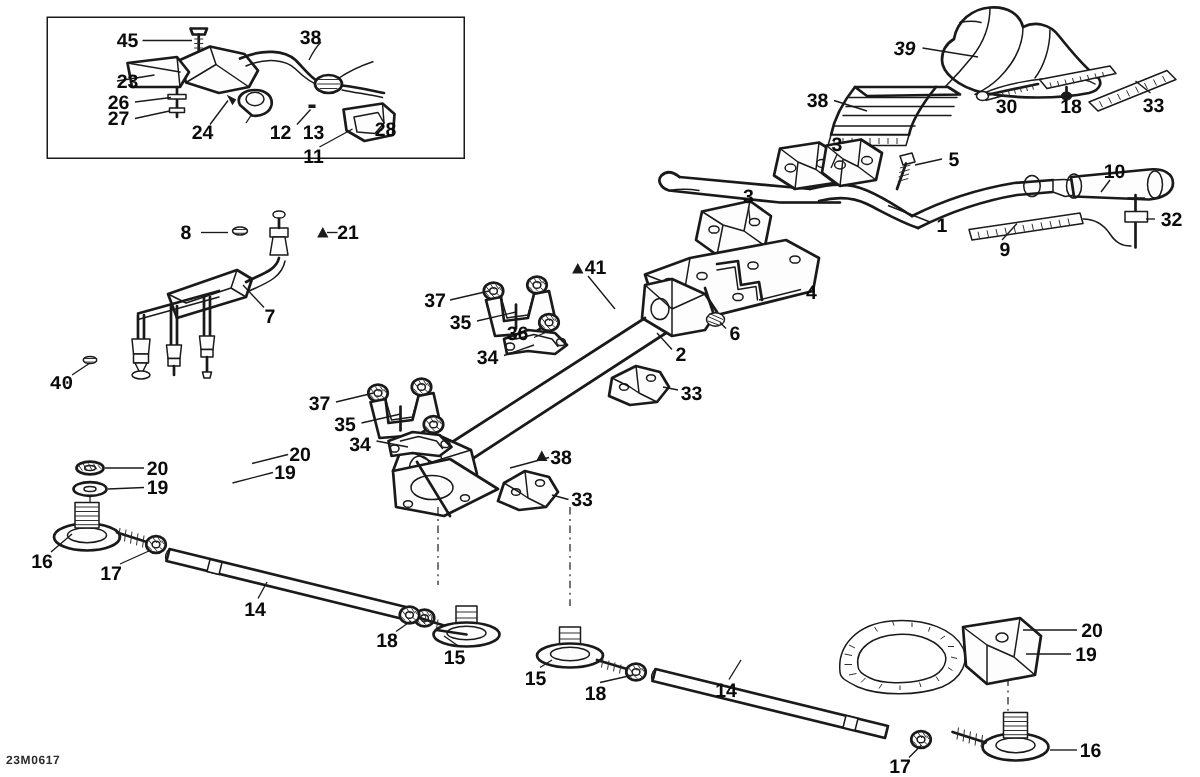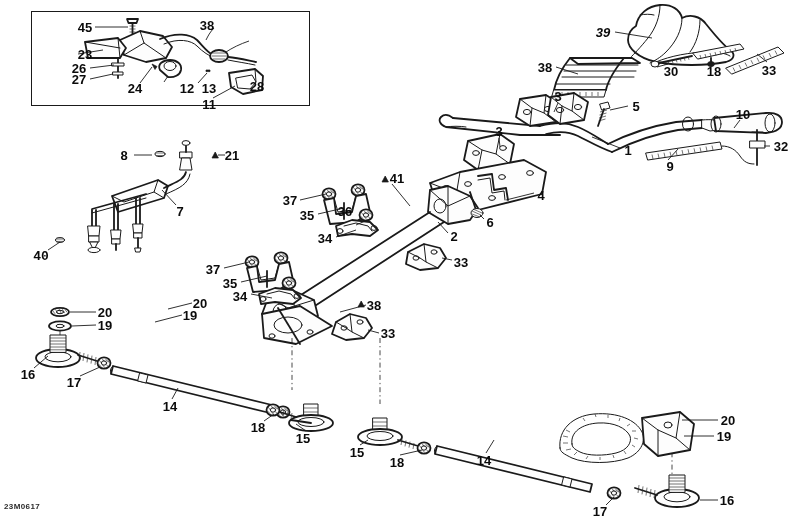--- a/index.html
+++ b/index.html
@@ -470,21 +470,21 @@
       <div class="lbl" style="left: 670px; top: 166px;">9</div>
       <div class="lbl" style="left: 781px; top: 146px;">32</div>
       <div class="lbl" style="left: 124px; top: 155px;">8</div>
       <div class="lbl" style="left: 232px; top: 155px; text-align: center;">21</div>
       <div class="lbl" style="left: 397px; top: 178px;">41</div>
       <div class="lbl" style="left: 541px; top: 195px;">4</div>
       <div class="lbl" style="left: 180px; top: 211px;">7</div>
       <div class="lbl" style="left: 290px; top: 200px;">37</div>
       <div class="lbl" style="left: 307px; top: 215px;">35</div>
       <div class="lbl" style="left: 490px; top: 222px;">6</div>
-      <div class="lbl" style="left: 345px; top: 211px;">36</div>
+      <div class="lbl" style="left: 345px; top: 222px;">36</div>
       <div class="lbl" style="left: 454px; top: 236px;">2</div>
       <div class="lbl" style="left: 325px; top: 238px;">34</div>
       <div class="lbl" style="left: 41px; top: 256px; font-family: Liberation Mono, monospace;">40</div>
       <div class="lbl" style="left: 461px; top: 262px;">33</div>
       <div class="lbl" style="left: 213px; top: 269px;">37</div>
       <div class="lbl" style="left: 230px; top: 283px;">35</div>
       <div class="lbl" style="left: 240px; top: 296px;">34</div>
       <div class="lbl" style="left: 200px; top: 303px;">20</div>
       <div class="lbl" style="left: 374px; top: 305px;">38</div>
       <div class="lbl" style="left: 190px; top: 315px;">19</div>

